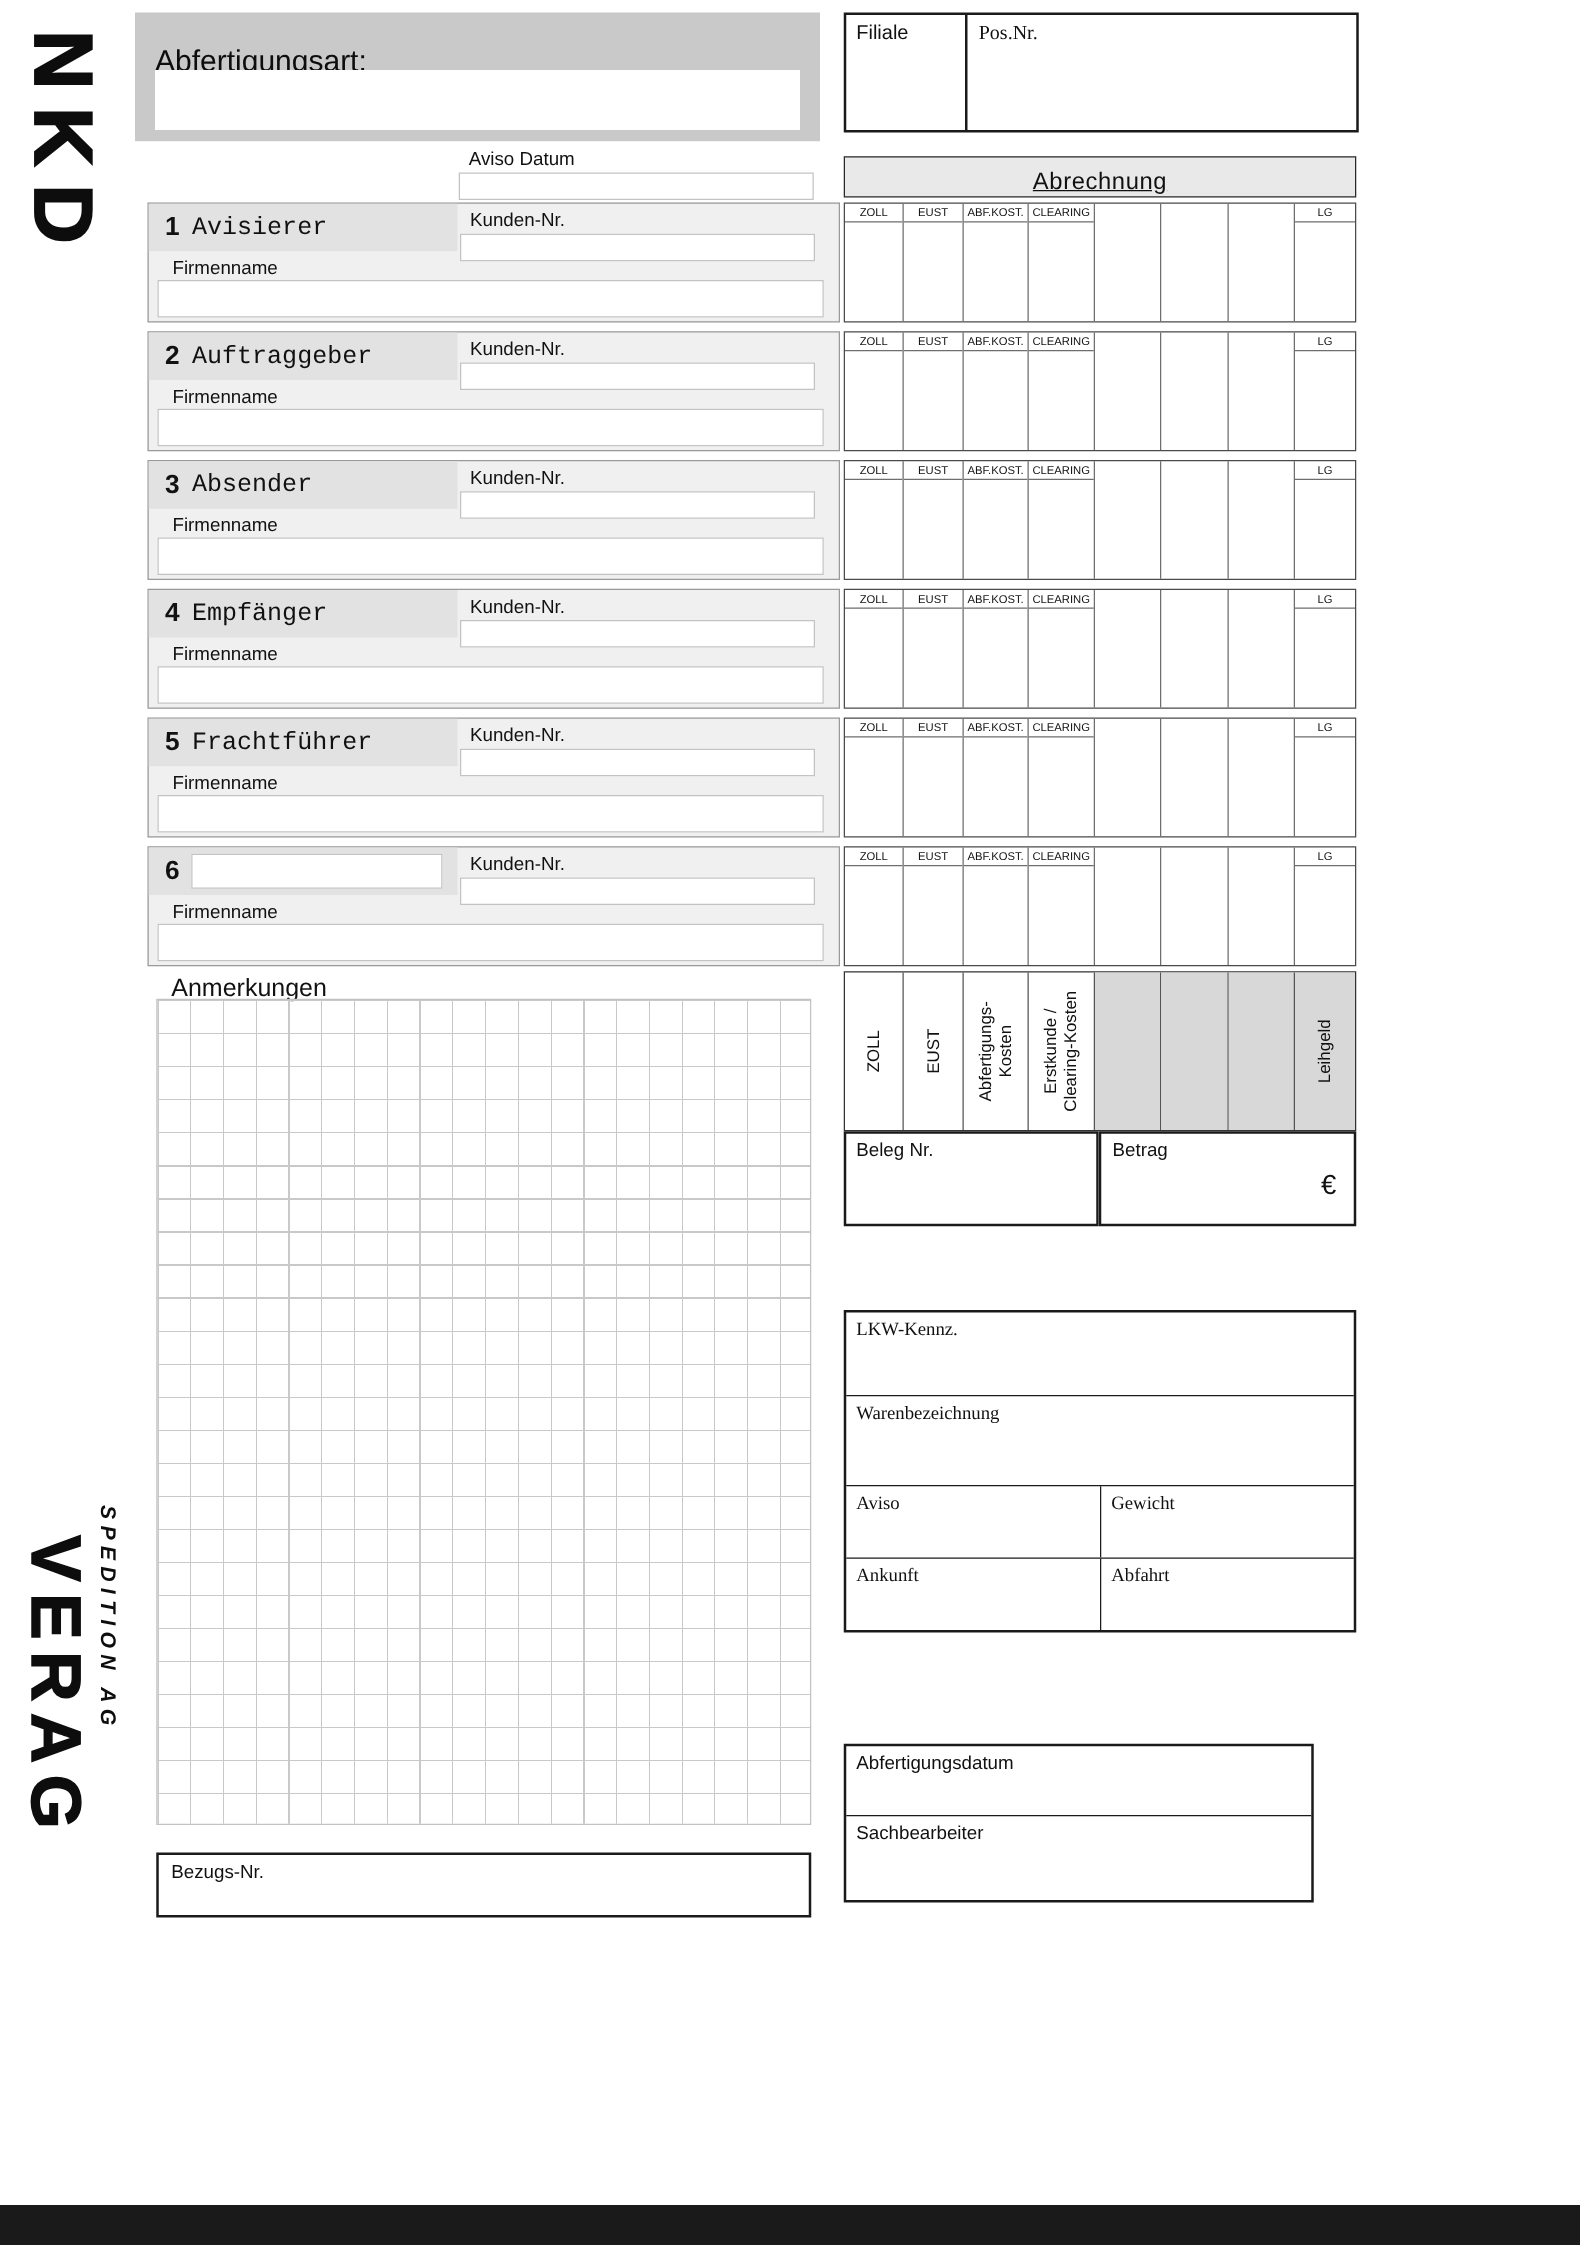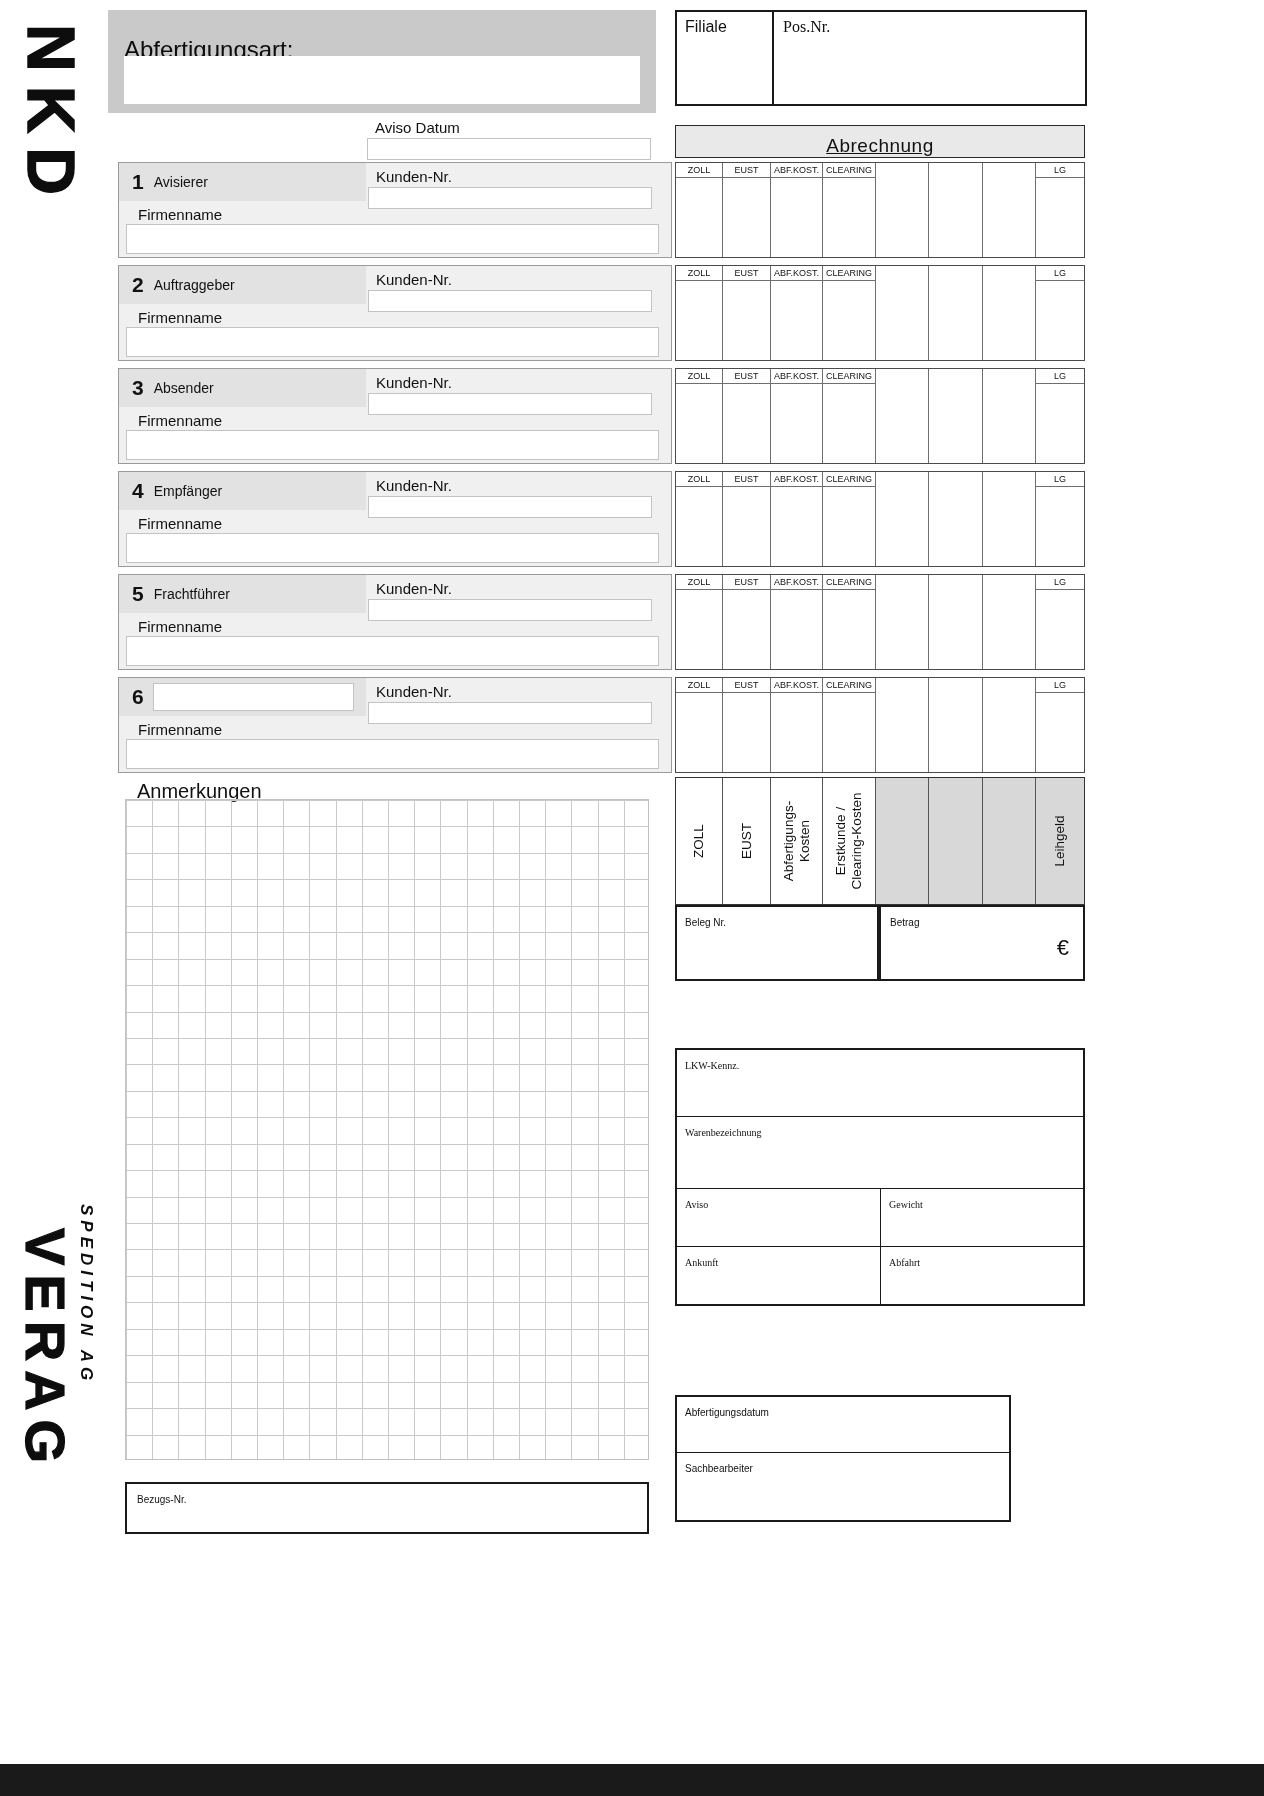--- a/index.html
+++ b/index.html
@@ -38,21 +38,21 @@
   .abr-header {
     left:675px; top:125px; width:410px; height:33px; background:#e9e9e9;
     border:1px solid #2a2a2a; display:flex; align-items:flex-end; justify-content:center;
     font-size:19px; letter-spacing:0.5px;text-decoration:underline;
   }
 
   
   .section { position:absolute; left:118px; width:554px; height:96px; background:#f0f0f0; border:1px solid #9a9a9a; }
   .band { position:absolute; left:0; top:0; width:247px; height:38px; background:#e2e2e2; display:flex; align-items:center; padding-left:13px; }
   .band .num { font-size:21px; font-weight:bold; margin-right:10px; }
-  .band .ttl { font-size:14px; }
+  .band .ttl { font-size:20px;font-family:Liberation Mono, monospace; }
   .band-field { position:absolute; left:34px; top:5px; width:201px; height:28px; }
   .kn-label { position:absolute; left:257px; top:5px; font-size:15px; }
   .kn-field { position:absolute; left:249px; top:24px; width:284px; height:22px; }
   .fn-label { position:absolute; left:19px; top:43px; font-size:15px; }
   .fn-field { position:absolute; left:7px; top:61px; width:533px; height:30px; }
 
   
   .abrow, .abr-footer {
     position:absolute; left:675px; width:410px;
     display:grid; grid-template-columns:47px 48px 52px 53px 53px 54px 53px 1fr;
@@ -69,21 +69,21 @@
   .rcell.gray { background:#d8d8d8; }
   .rtxt {
     position:absolute; left:50%; top:50%; width:124px;
     transform:translate(-50%,-50%) rotate(-90deg);
     text-align:center; font-size:13.5px; line-height:1.2; white-space:pre-line;
   }
 
   
   .beleg-box { left:675px; top:905px; width:204px; height:76px; border:2px solid #1a1a1a; background:#fff; padding:5px 8px; }
   .betrag-box { left:879px; top:905px; width:206px; height:76px; border:2px solid #1a1a1a; background:#fff; padding:5px 9px; }
-  .box-lab { font-size:10px; display:inline-block; }
+  .box-lab { font-size:15px; display:inline-block; }
   .euro { position:absolute; right:14px; top:28px; font-size:22px; }
 
   
   .anm-label { left:137px; top:780px; font-size:20px; }
   .anm-grid {
     left:125px; top:799px; width:524px; height:661px;
     border:1px solid #c2c2c2;
     background-image:
       repeating-linear-gradient(to right, #c9c9c9 0, #c9c9c9 1px, transparent 1px, transparent 26.2px),
       repeating-linear-gradient(to bottom, #c9c9c9 0, #c9c9c9 1px, transparent 1px, transparent 26.44px);
@@ -93,21 +93,21 @@
   .lkw-box { left:675px; top:1048px; width:410px; height:258px; border:2px solid #1a1a1a; background:#fff; display:flex; flex-direction:column; }
   .lkw-row { padding:5px 8px;font-family:Liberation Serif, serif; }
   .lkw-row + .lkw-row { border-top:1px solid #1a1a1a; }
   .lkw-r1 { height:66px; }
   .lkw-r2 { height:72px; }
   .lkw-split { display:flex; padding:0; flex:1; }
   .lkw-split .half { width:203px; padding:5px 8px; }
   .lkw-split .half + .half { border-left:1px solid #1a1a1a; flex:1; }
 
   
-  .datum-box { left:675px; top:1395px; width:336px; height:127px; border:2px solid #1a1a1a; background:#fff; display:flex; flex-direction:column; }
+  .datum-box { left:675px; top:1395px; width:376px; height:127px; border:2px solid #1a1a1a; background:#fff; display:flex; flex-direction:column; }
   .datum-row { padding:5px 8px; }
   .datum-r1 { height:55px; }
   .datum-r2 { flex:1; border-top:1px solid #1a1a1a; }
 
   
   .bezugs-box { left:125px; top:1482px; width:524px; height:52px; border:2px solid #1a1a1a; background:#fff; padding:5px 10px; }
   .bottom-bar { left:0; top:1764px; width:1264px; height:32px; background:#1a1a1a; }
 </style>
 </head>
 <body>

